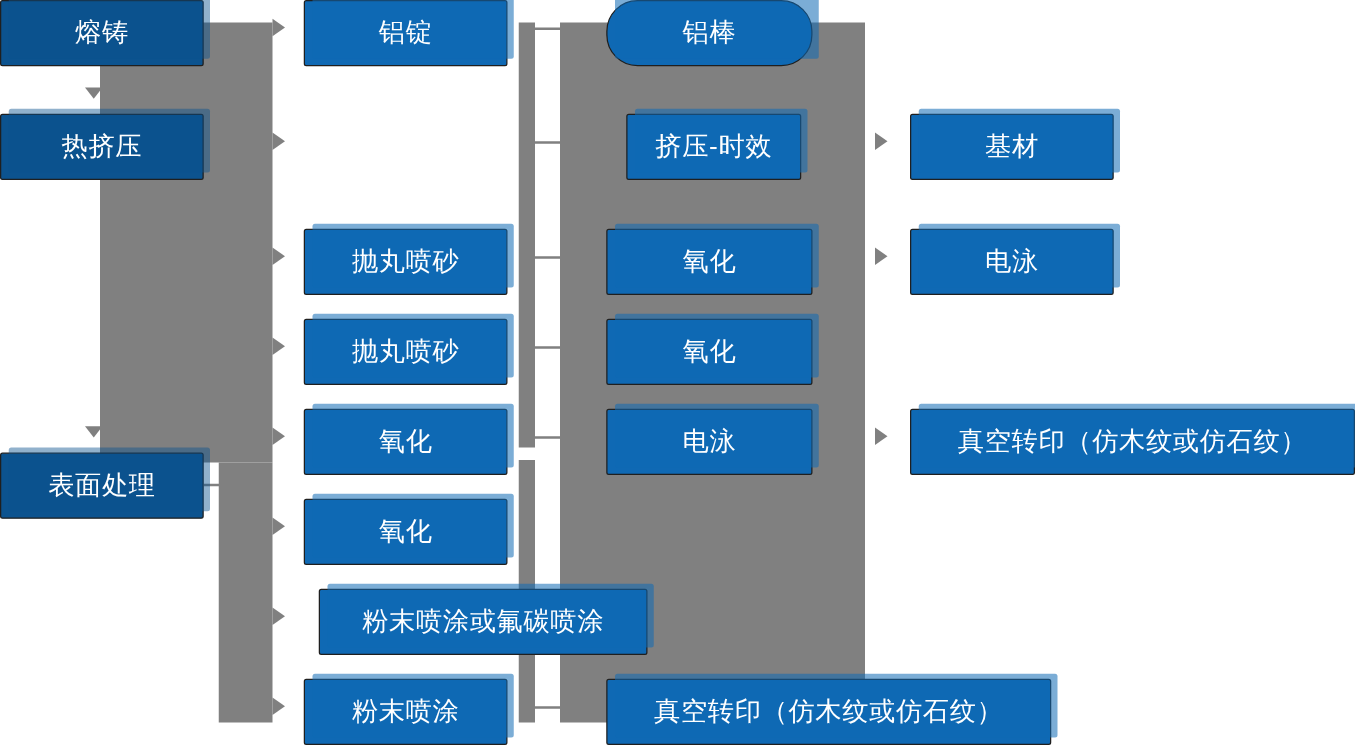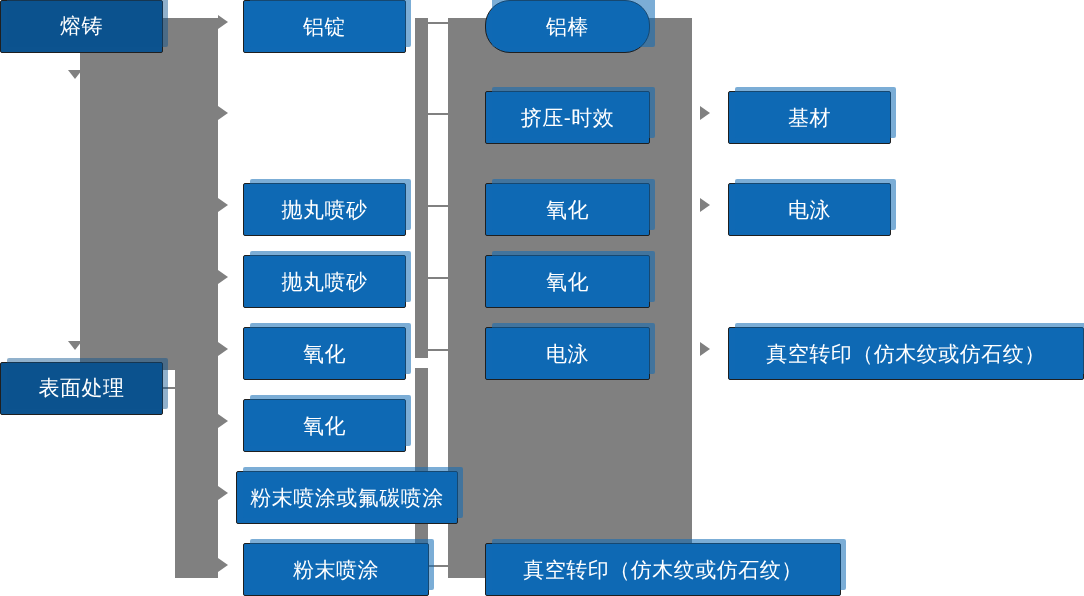--- a/index.html
+++ b/index.html
@@ -58,21 +58,21 @@
     align-items: center;
     justify-content: center;
     text-align: center;
     font-size: 21px;
     line-height: 1.1;
     letter-spacing: 0.5px;
     white-space: nowrap;
     z-index: 5;
   }
   .node.primary   { background: #0F69B4; }
-  .node.dark      { background: #0C538F; font-family: Liberation Serif, serif; }
+  .node.dark      { background: #0C538F; }
 
   
   .node::after {
     content: "";
     position: absolute;
     left: 6px;
     right: -6px;
     top: -5px;
     bottom: 5px;
     background: rgba(15,105,180,0.55);
@@ -113,50 +113,53 @@
   <div class="arrow-right" style="left:700px; top:106px;"></div>
   <div class="arrow-right" style="left:700px; top:198px;"></div>
   <div class="arrow-right" style="left:700px; top:342px;"></div>
 
   <div class="arrow-down" style="left:68px; top:70px;"></div>
   <div class="arrow-down" style="left:68px; top:341px;"></div>
 
   <div class="node dark" style="left:0px; top:0px; width:163px; height:53px;">
     <span>熔铸</span>
   </div>
+  <div class="node dark" style="left:0px; top:91px; width:163px; height:53px;">
+    <span>热挤压</span>
+  </div>
   <div class="node dark" style="left:0px; top:362px; width:163px; height:53px;text-align:right;">
     <span>表面处理</span>
   </div>
 
   <div class="node primary" style="left:243px; top:0px; width:163px; height:53px;">
     <span>铝锭</span>
   </div>
   <div class="node primary" style="left:243px; top:183px; width:163px; height:53px;">
     <span>抛丸喷砂</span>
   </div>
   <div class="node primary" style="left:243px; top:255px; width:163px; height:53px;">
     <span>抛丸喷砂</span>
   </div>
   <div class="node primary" style="left:243px; top:327px; width:163px; height:53px;">
     <span>氧化</span>
   </div>
   <div class="node primary" style="left:243px; top:399px; width:163px; height:53px;">
     <span>氧化</span>
   </div>
-  <div class="node primary" style="left:236px; top:471px; width:222px; height:53px;">
+  <div class="node primary" style="left:255px; top:471px; width:263px; height:53px;">
     <span>粉末喷涂或氟碳喷涂</span>
   </div>
-  <div class="node primary" style="left:243px; top:543px; width:186px; height:53px;">
+  <div class="node primary" style="left:243px; top:543px; width:163px; height:53px;">
     <span>粉末喷涂</span>
   </div>
 
   <div class="node primary" style="left:485px; top:0px; width:165px; height:53px;border-radius:25px;">
     <span>铝棒</span>
   </div>
-  <div class="node primary" style="left:485px; top:91px; width:165px; height:53px;">
+  <div class="node primary" style="left:501px; top:91px; width:140px; height:53px;">
     <span>挤压-时效</span>
   </div>
   <div class="node primary" style="left:485px; top:183px; width:165px; height:53px;">
     <span>氧化</span>
   </div>
   <div class="node primary" style="left:485px; top:255px; width:165px; height:53px;">
     <span>氧化</span>
   </div>
   <div class="node primary" style="left:485px; top:327px; width:165px; height:53px;">
     <span>电泳</span>

